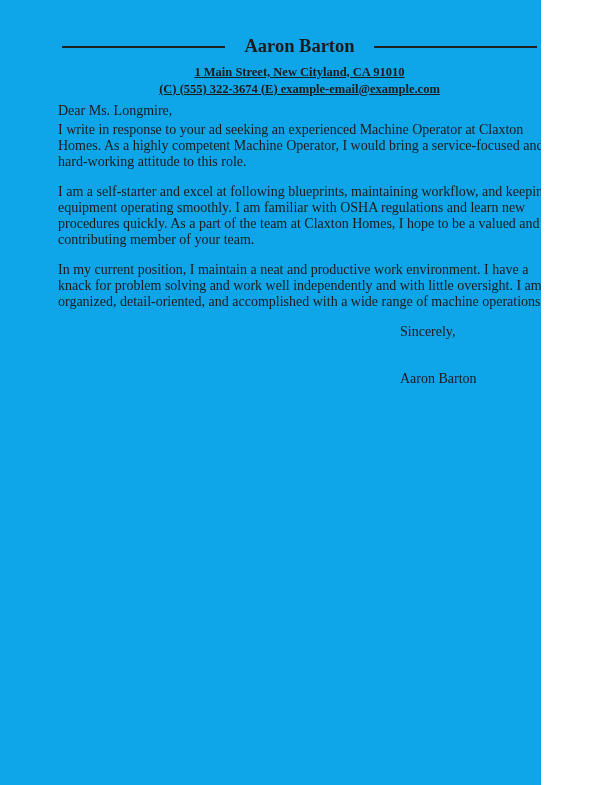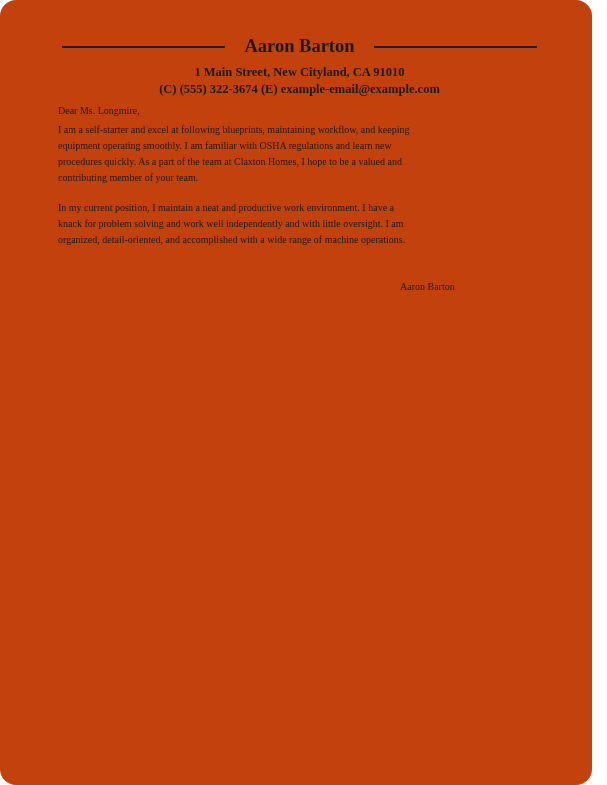--- a/index.html
+++ b/index.html
@@ -2,27 +2,26 @@
 <html><head>
 <meta charset="utf-8">
 <style>
   html, body {
     margin: 0;
     padding: 0;
     background: #ffffff;
   }
   .page {
     position: relative;
-    width: 592px;
+    width: 541px;
     height: 785px;
-    background: #c2410c;
+    background: #0ea5e9;
     font-family: "Liberation Serif", "DejaVu Serif", serif;
     color: #1b1b1b;
     overflow: hidden;
-    border-radius: 16px;
   }
   .letter-header {
     padding-top: 38px;
   }
   .name-row {
     margin-left: 62px;
     width: 475px;
     display: flex;
     align-items: center;
   }
@@ -40,26 +39,27 @@
     transform: translateY(-1px);
   }
   .address-block {
     margin-left: 62px;
     width: 475px;
     margin-top: 7px;
     text-align: center;
     font-weight: 700;
     font-size: 12.5px;
     line-height: 17px;
+    text-decoration: underline;
   }
   .letter-body {
     margin-left: 58px;
     margin-top: 5px;
     width: 520px;
-    font-size: 10px;
+    font-size: 14px;
     line-height: 16px;
   }
   .greeting {
     margin: 0 0 3px 0;
   }
   .para {
     margin: 0 0 14px 0;
     white-space: pre;
   }
   .closing-block {
@@ -86,29 +86,33 @@
     </div>
     <div class="address-block">
       <div>1 Main Street, New Cityland, CA 91010</div>
       <div>(C) (555) 322-3674 (E) example-email@example.com</div>
     </div>
   </div>
 
   <div class="letter-body">
     <p class="greeting">Dear Ms. Longmire,</p>
 
+    <p class="para">I write in response to your ad seeking an experienced Machine Operator at Claxton
+Homes. As a highly competent Machine Operator, I would bring a service-focused and
+hard-working attitude to this role.</p>
 
     <p class="para">I am a self-starter and excel at following blueprints, maintaining workflow, and keeping
 equipment operating smoothly. I am familiar with OSHA regulations and learn new
 procedures quickly. As a part of the team at Claxton Homes, I hope to be a valued and
 contributing member of your team.</p>
 
     <p class="para">In my current position, I maintain a neat and productive work environment. I have a
 knack for problem solving and work well independently and with little oversight. I am
 organized, detail-oriented, and accomplished with a wide range of machine operations.</p>
 
 
     <div class="closing-block">
+      <p class="closing-line">Sincerely,</p>
       <p class="signature-line">Aaron Barton</p>
     </div>
   </div>
 
 </div>
 
 </body></html>

